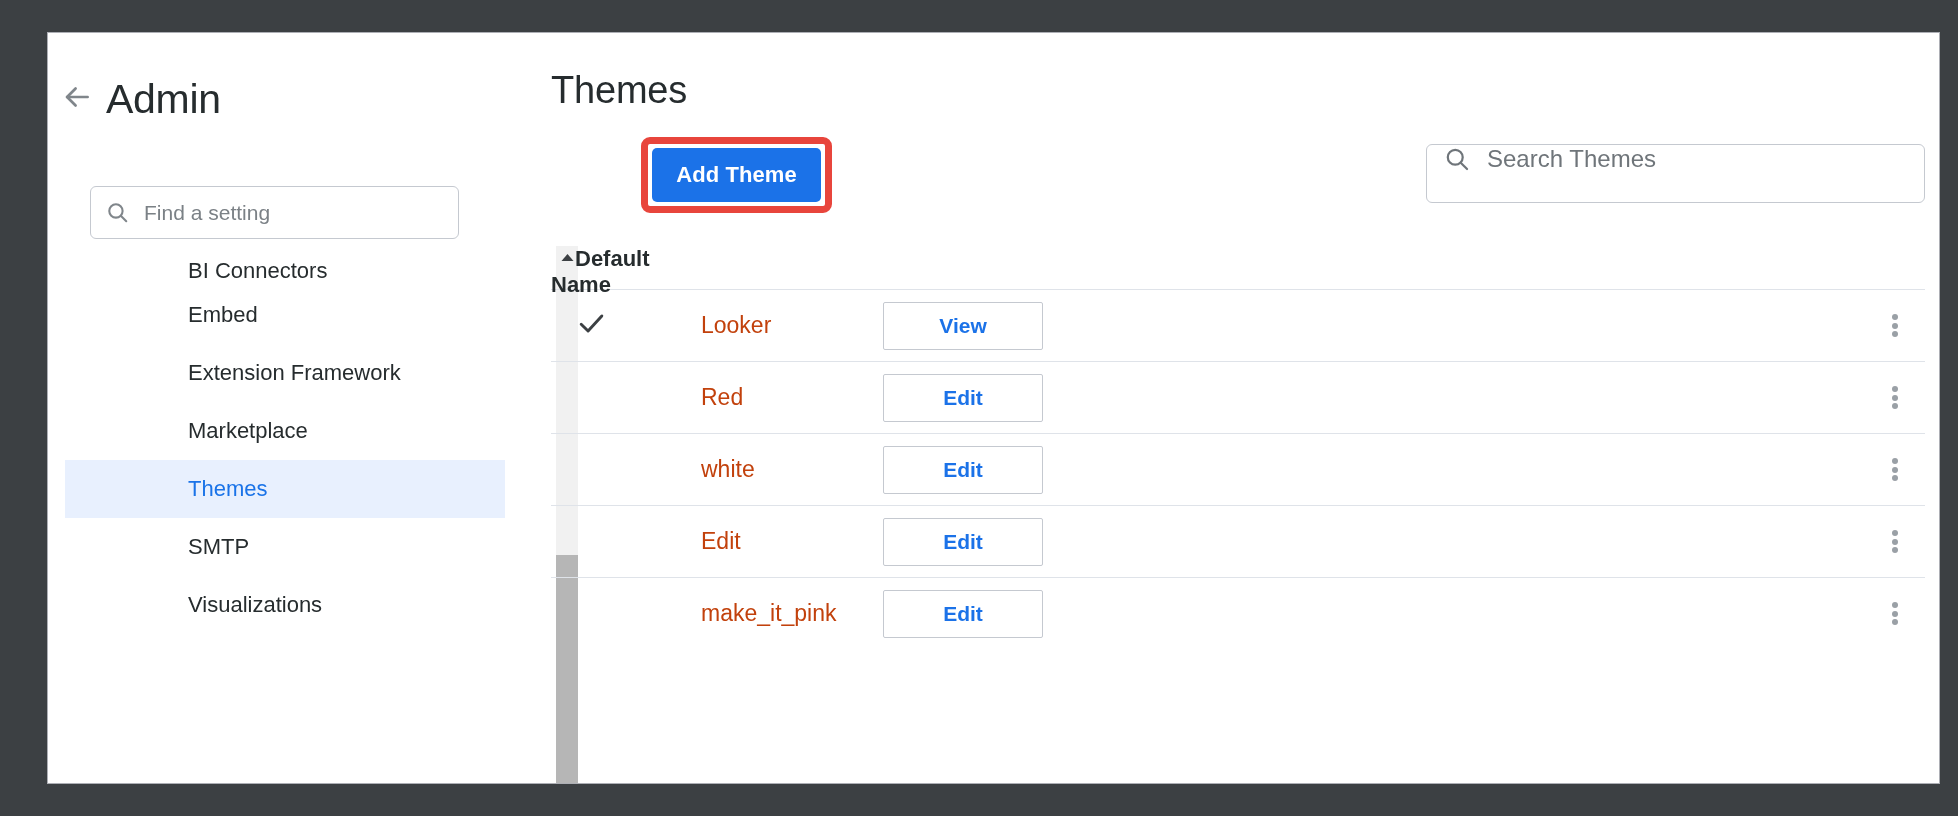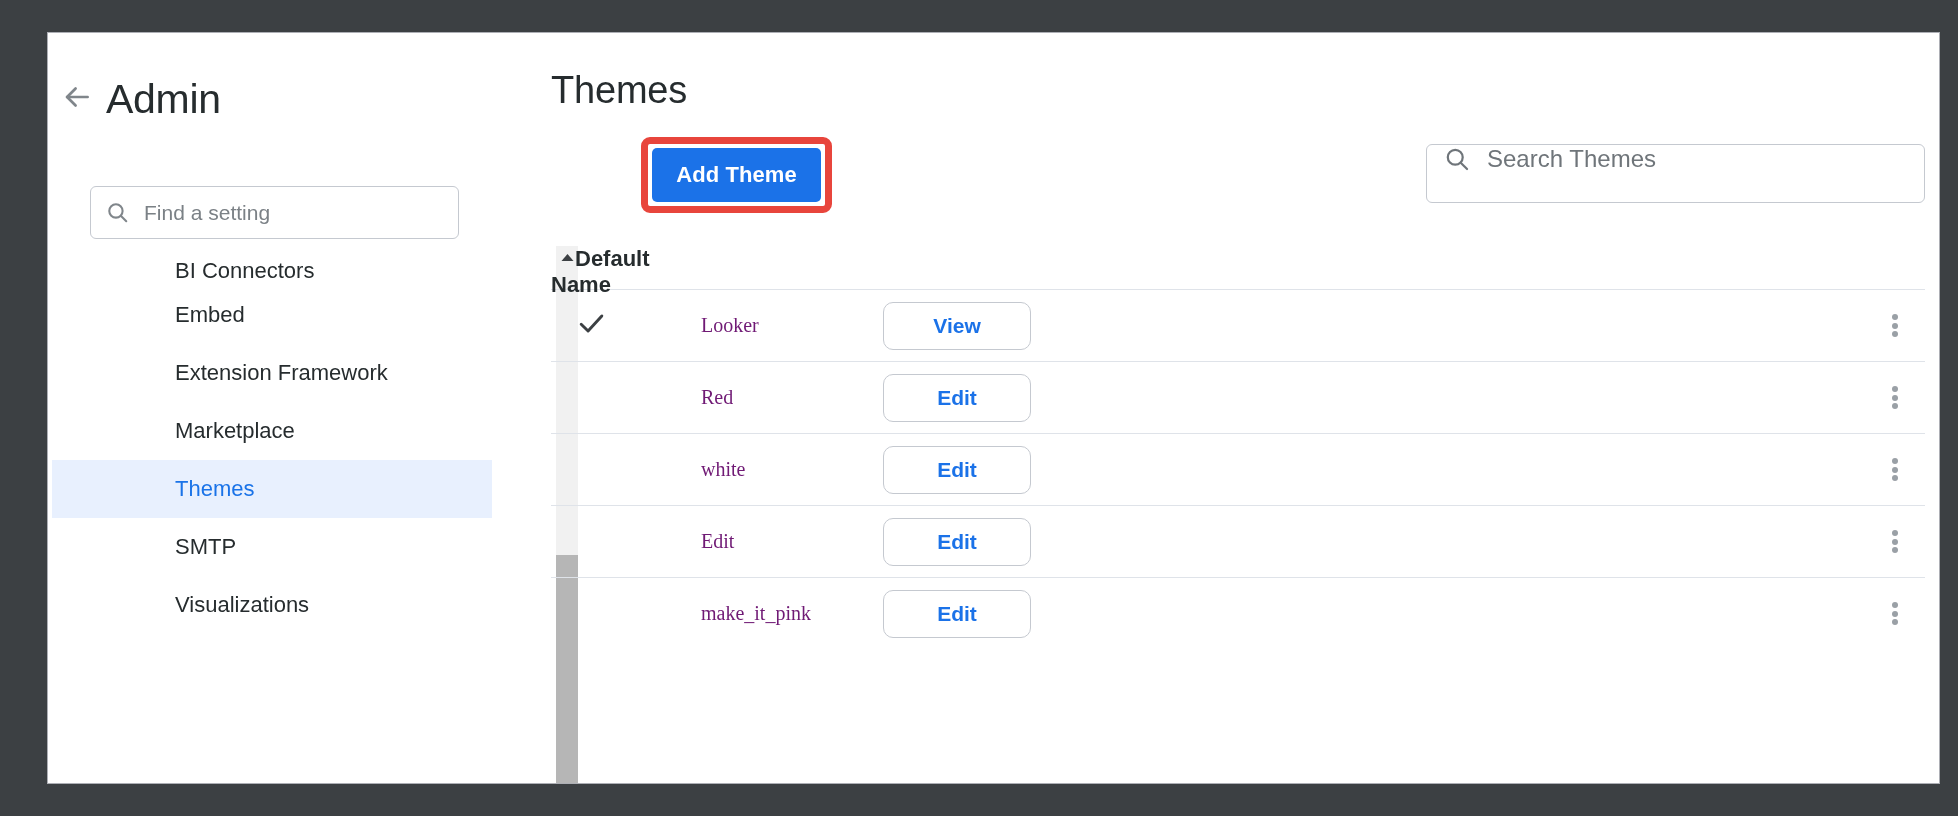--- a/index.html
+++ b/index.html
@@ -89,21 +89,21 @@
     font-family: "Liberation Sans", sans-serif;
     color: #3c4043;
     background: transparent;
     padding-right: 12px;
   }
   #find-setting-input::placeholder { color: #7b8186; }
 
   
   #settings-list {
     position: absolute;
-    left: 4px;
+    left: 17px;
     top: 213px;
     width: 440px;
     bottom: 0;
     overflow: hidden;
   }
 
   .settings-item {
     height: 58px;
     display: flex;
     align-items: center;
@@ -267,39 +267,38 @@
     height: 72px;
     border-top: 1px solid #dfe3e9;
   }
   .cell-default {
     width: 150px; flex: none;
     padding-left: 24px;
     display: flex; align-items: center;
   }
   .cell-name {
     width: 182px; flex: none;
-    font-size: 20px;
-    color: #701a75;
+    font-size: 23px;
+    color: #c2410c;
     white-space: nowrap;
-    font-family: Liberation Serif, serif;
   }
   .cell-action { width: 210px; flex: none; }
   .cell-spacer { flex: 1; }
   .cell-menu {
     width: 60px; flex: none;
     display: flex; align-items: center; justify-content: center;
     cursor: pointer;
   }
 
   .row-action-button {
-    width: 148px;
+    width: 160px;
     height: 48px;
     background: #ffffff;
     border: 1px solid #c5c9d0;
-    border-radius: 10px;
+    border-radius: 2px;
     color: #1b72e8;
     font-size: 21px;
     font-weight: 700;
     font-family: "Liberation Sans", sans-serif;
     cursor: pointer;
   }
 
   .kebab-dot {
     width: 6px; height: 6px;
     border-radius: 50%;

